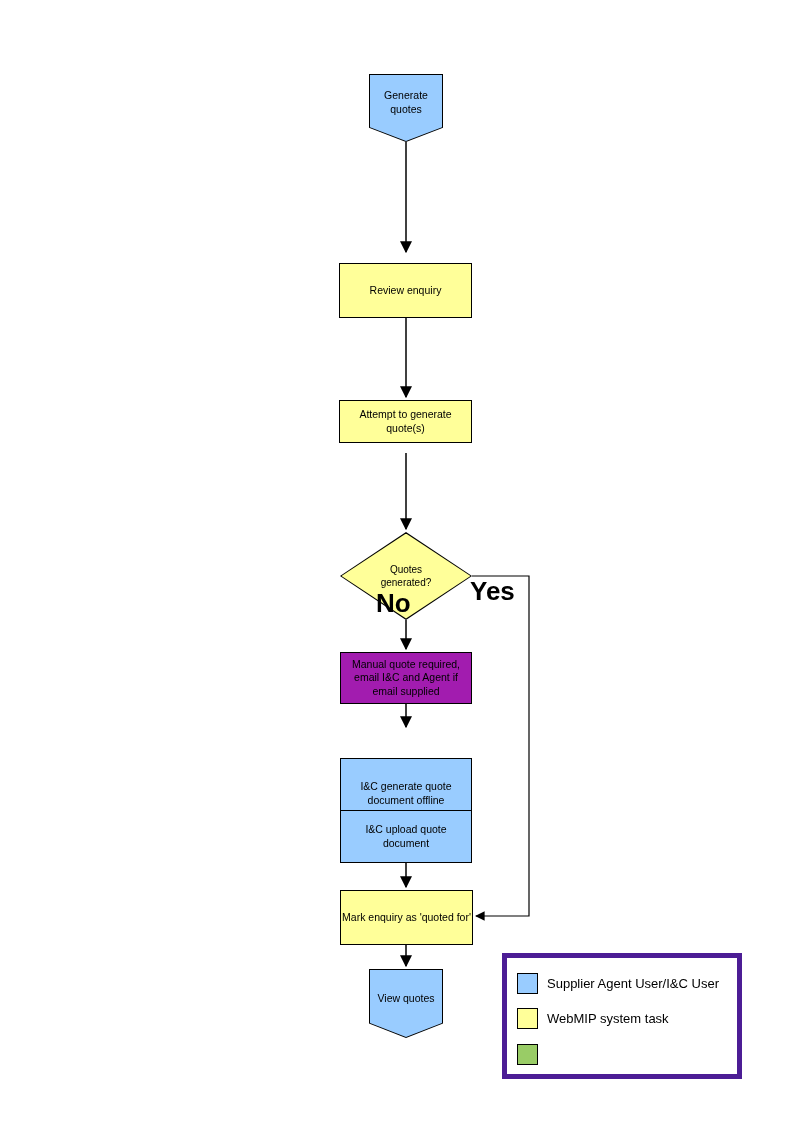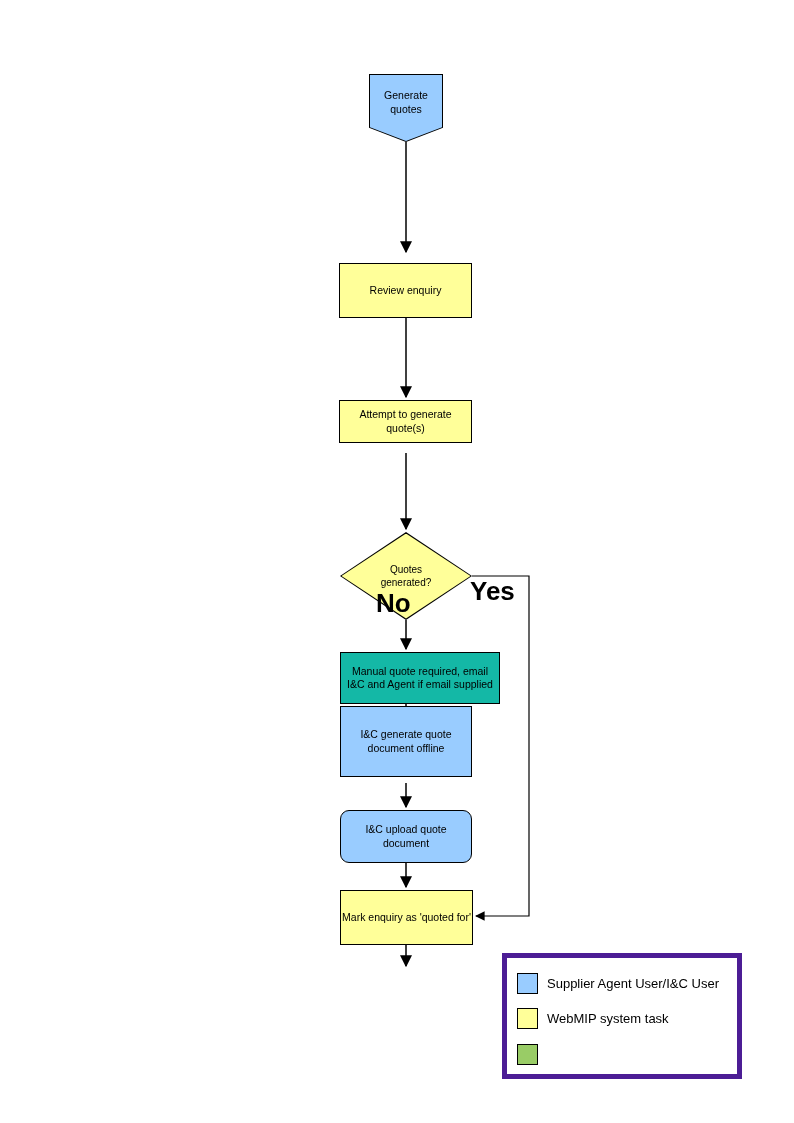--- a/index.html
+++ b/index.html
@@ -122,36 +122,41 @@
     <div class="diam-border"></div>
     <div class="diam-bg" style="background-color: rgb(255, 255, 153);"></div>
     <div class="diam-label">
       <span style="max-width:68px">Quotes generated?</span>
     </div>
   </div>
 
   <div class="branch-label" style="left:470px;top:578px">Yes</div>
   <div class="branch-label" style="left:376px;top:590px">No</div>
 
-  <div class="rect-node" style="left: 340px; top: 652px; width: 160px; height: 52px; background-color: #14b8a6;">
+  <div class="rect-node" style="left: 340px; top: 652px; width: 132px; height: 52px; background-color: #a21caf;">
     <span>Manual quote required, email I&amp;C and Agent if email supplied</span>
   </div>
 
-  <div class="rect-node" style="left: 340px; top: 706px; width: 132px; height: 71px; background-color: rgb(153, 204, 255);">
+  <div class="rect-node" style="left: 340px; top: 758px; width: 132px; height: 71px; background-color: rgb(153, 204, 255);">
     <span style="max-width:110px">I&amp;C generate quote document offline</span>
   </div>
 
-  <div class="rect-node" style="left: 340px; top: 810px; width: 132px; height: 53px; background-color: rgb(153, 204, 255); border-radius: 9px;">
+  <div class="rect-node" style="left: 340px; top: 810px; width: 132px; height: 53px; background-color: rgb(153, 204, 255);">
     <span style="max-width:100px">I&amp;C upload quote document</span>
   </div>
 
   <div class="rect-node nowrap" style="left: 340px; top: 890px; width: 133px; height: 55px; background-color: rgb(255, 255, 153);">
     <span>Mark enquiry as 'quoted for'</span>
   </div>
 
+  <div class="pentagon" style="left:369px;top:969px;width:74px;height:69px">
+    <div class="pent-border"></div>
+    <div class="pent-bg" style="background-color: rgb(153, 204, 255);"></div>
+    <div class="pent-label">View quotes</div>
+  </div>
 
   <div class="legend">
     <div class="legend-swatch" style="top: 15px; background-color: rgb(153, 204, 255);"></div>
     <div class="legend-label" style="top:18px">Supplier Agent User/I&amp;C User</div>
 
     <div class="legend-swatch" style="top: 50px; background-color: rgb(255, 255, 153);"></div>
     <div class="legend-label" style="top:53px">WebMIP system task</div>
 
     <div class="legend-swatch" style="top: 86px; background-color: rgb(153, 204, 102);"></div>
   </div>

